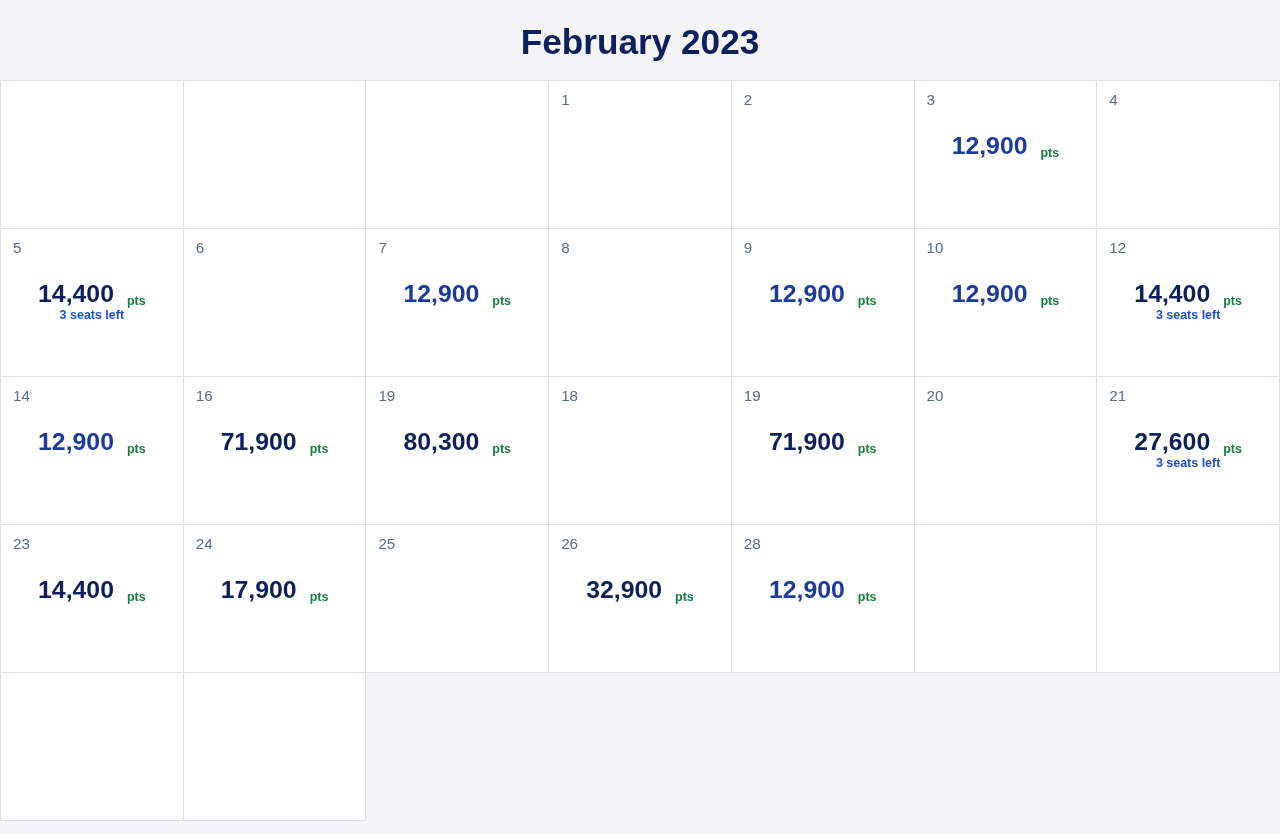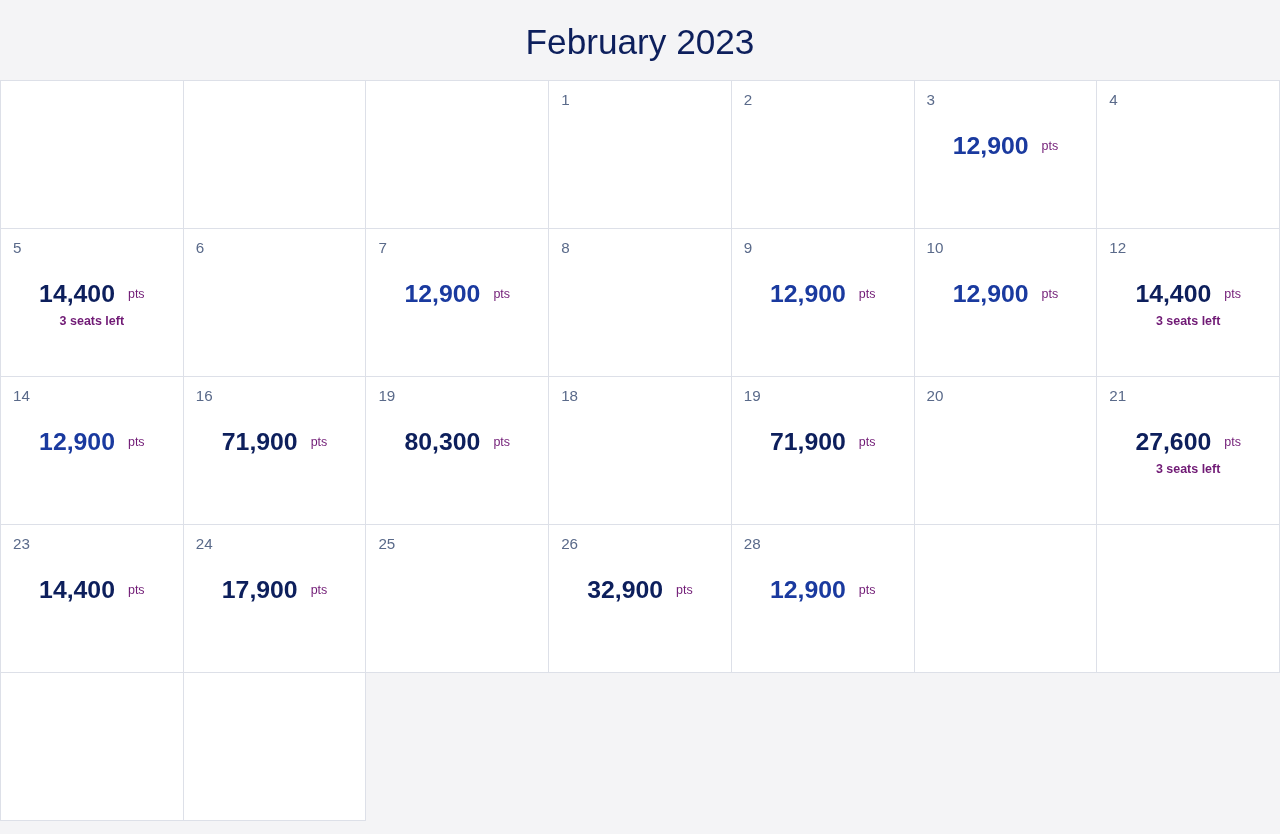--- a/index.html
+++ b/index.html
@@ -12,21 +12,21 @@
       align-items: center;
       padding: 0;
     }
     .calendar-wrapper {
       width: 1280px;
       padding: 0 0 20px 0;
     }
     .calendar-title {
       text-align: center;
       font-size: 2.2rem;
-      font-weight: 400;
+      font-weight: 700;
       color: #0d1f5c;
       padding: 22px 0 18px 0;
     }
     .calendar-grid {
       display: grid;
       grid-template-columns: repeat(7, 1fr);
       border-left: 1px solid #dde0e8;
       border-top: 1px solid #dde0e8;
       background: #f4f4f6;
     }
@@ -47,37 +47,37 @@
       font-size: 0.95rem;
       color: #5a6a8a;
       font-weight: 400;
       margin-bottom: 14px;
     }
     .day-points {
       font-size: 1.55rem;
       font-weight: 700;
       color: #0d1f5c;
       display: flex;
-      align-items: center;
+      align-items: flex-end;
       gap: 11px;
     }
     .day-points.highlight {
       color: #1a3a9f;
     }
     .pts-label {
       font-size: 0.78rem;
-      font-weight: 400;
-      color: #701a75;
+      font-weight: 700;
+      color: #15803d;
       margin-left: 2px;
     }
     .seats-left {
       font-size: 0.78rem;
-      color: #701a75;
+      color: #1d4ed8;
       font-weight: 600;
-      margin-top: 6px;
+      margin-top: 0;
       text-align: center;
       width: 100%;
     }
     .day-content {
       display: flex;
       flex-direction: column;
       align-items: center;
       width: 100%;
       margin-top: 10px;
     }

